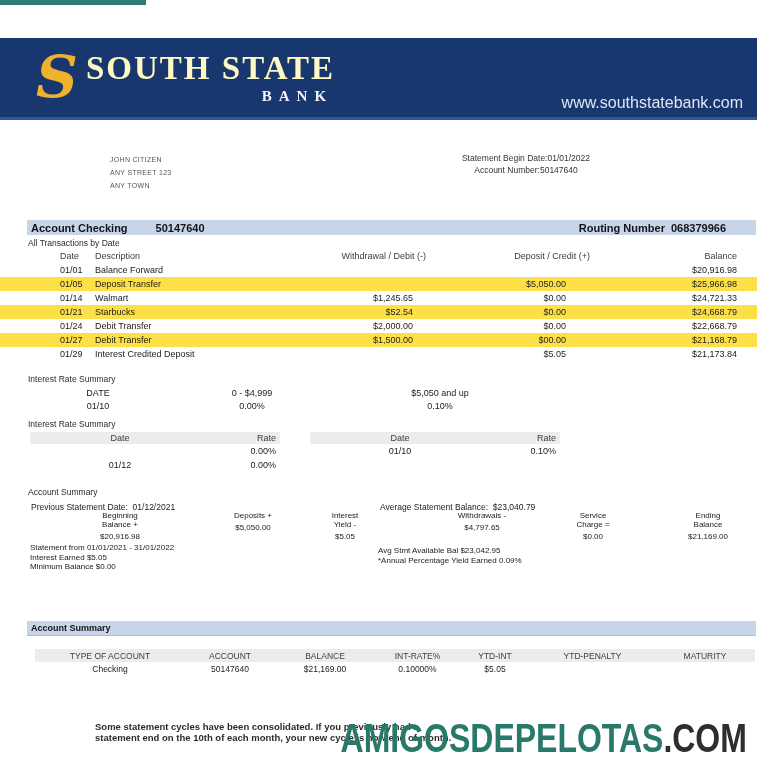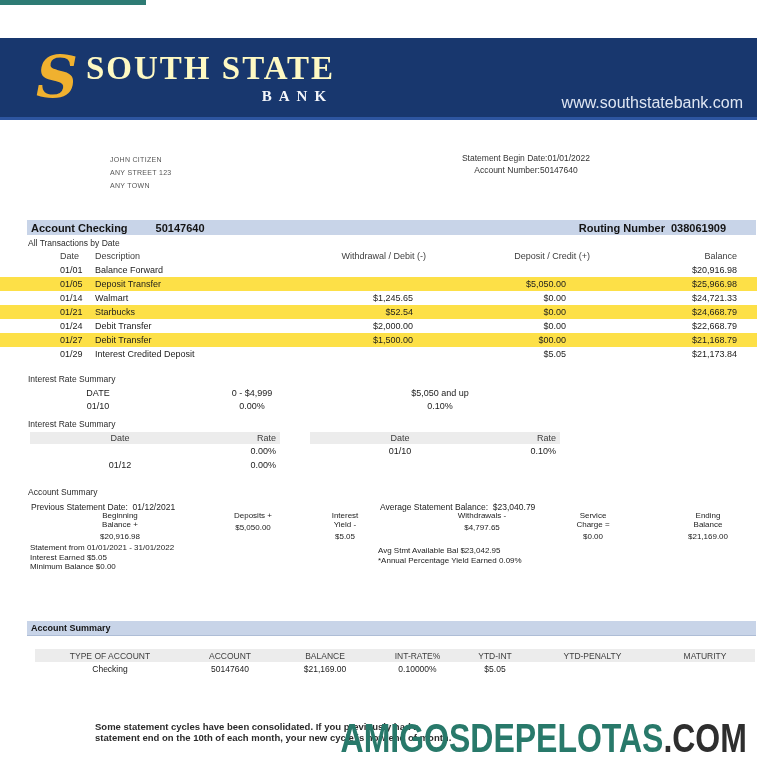--- a/index.html
+++ b/index.html
@@ -125,21 +125,21 @@
     </div>
   </div>
 
   <div class="acct-bar">
     <span class="grp">
       <span>Account  Checking</span>
       <span>50147640</span>
     </span>
     <span class="grp2">
       <span>Routing Number</span>
-      <span>038061909</span>
+      <span>068379966</span>
     </span>
   </div>
 
   <div class="txn-title">All Transactions by Date</div>
   <div class="txn-table">
     <div class="txn-row txn-head">
       <span class="c-date">Date</span>
       <span class="c-desc">Description</span>
       <span class="c-wd">Withdrawal /  Debit (-)</span>
       <span class="c-dep">Deposit /  Credit (+)</span>

